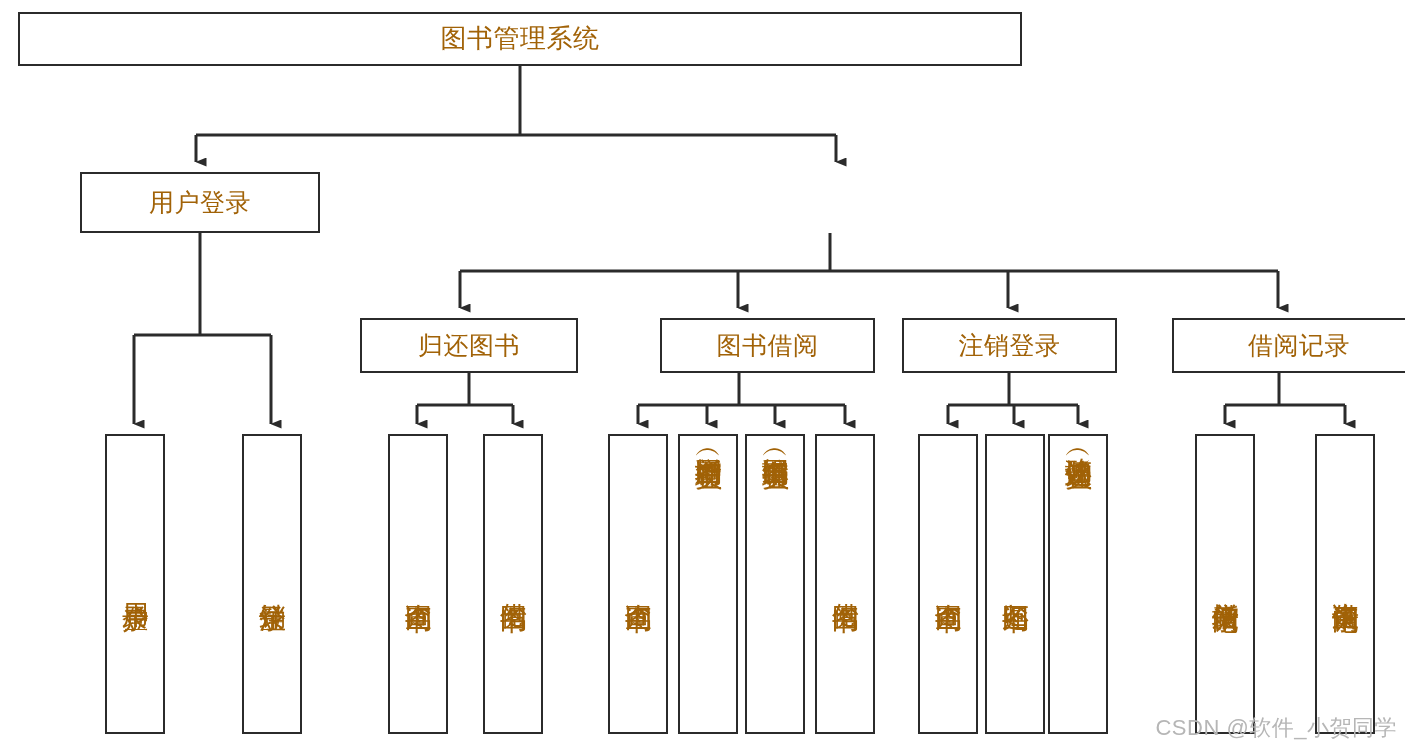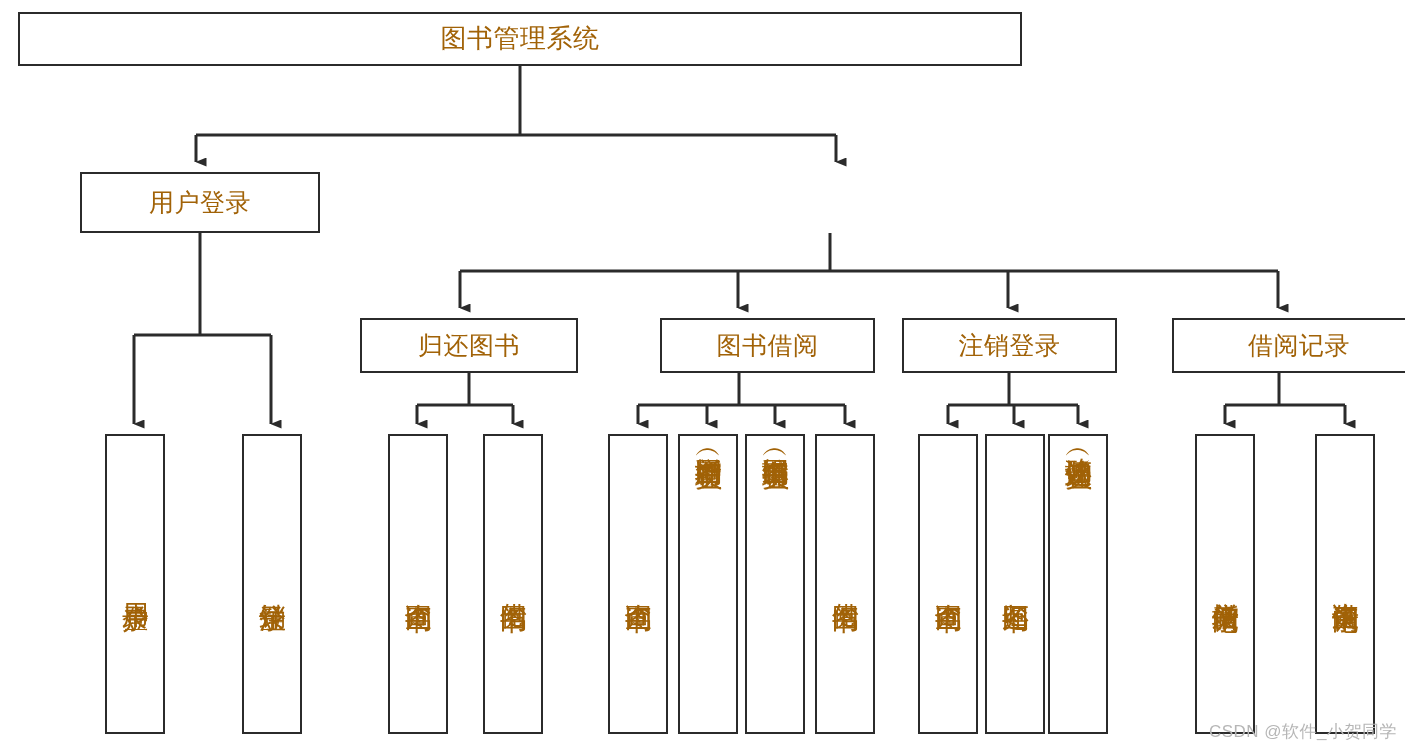--- a/index.html
+++ b/index.html
@@ -64,21 +64,21 @@
     left: 0;
     top: 0;
     width: 1405px;
     height: 747px;
     pointer-events: none;
   }
   .watermark {
     position: absolute;
     right: 8px;
     bottom: 4px;
-    font-size: 17px;
+    font-size: 22px;
     color: #b6b6b6;
     letter-spacing: 0.5px;
     white-space: nowrap;
   }
 </style>
 </head>
 <body>
 
 <div id="diagram-root">
 

